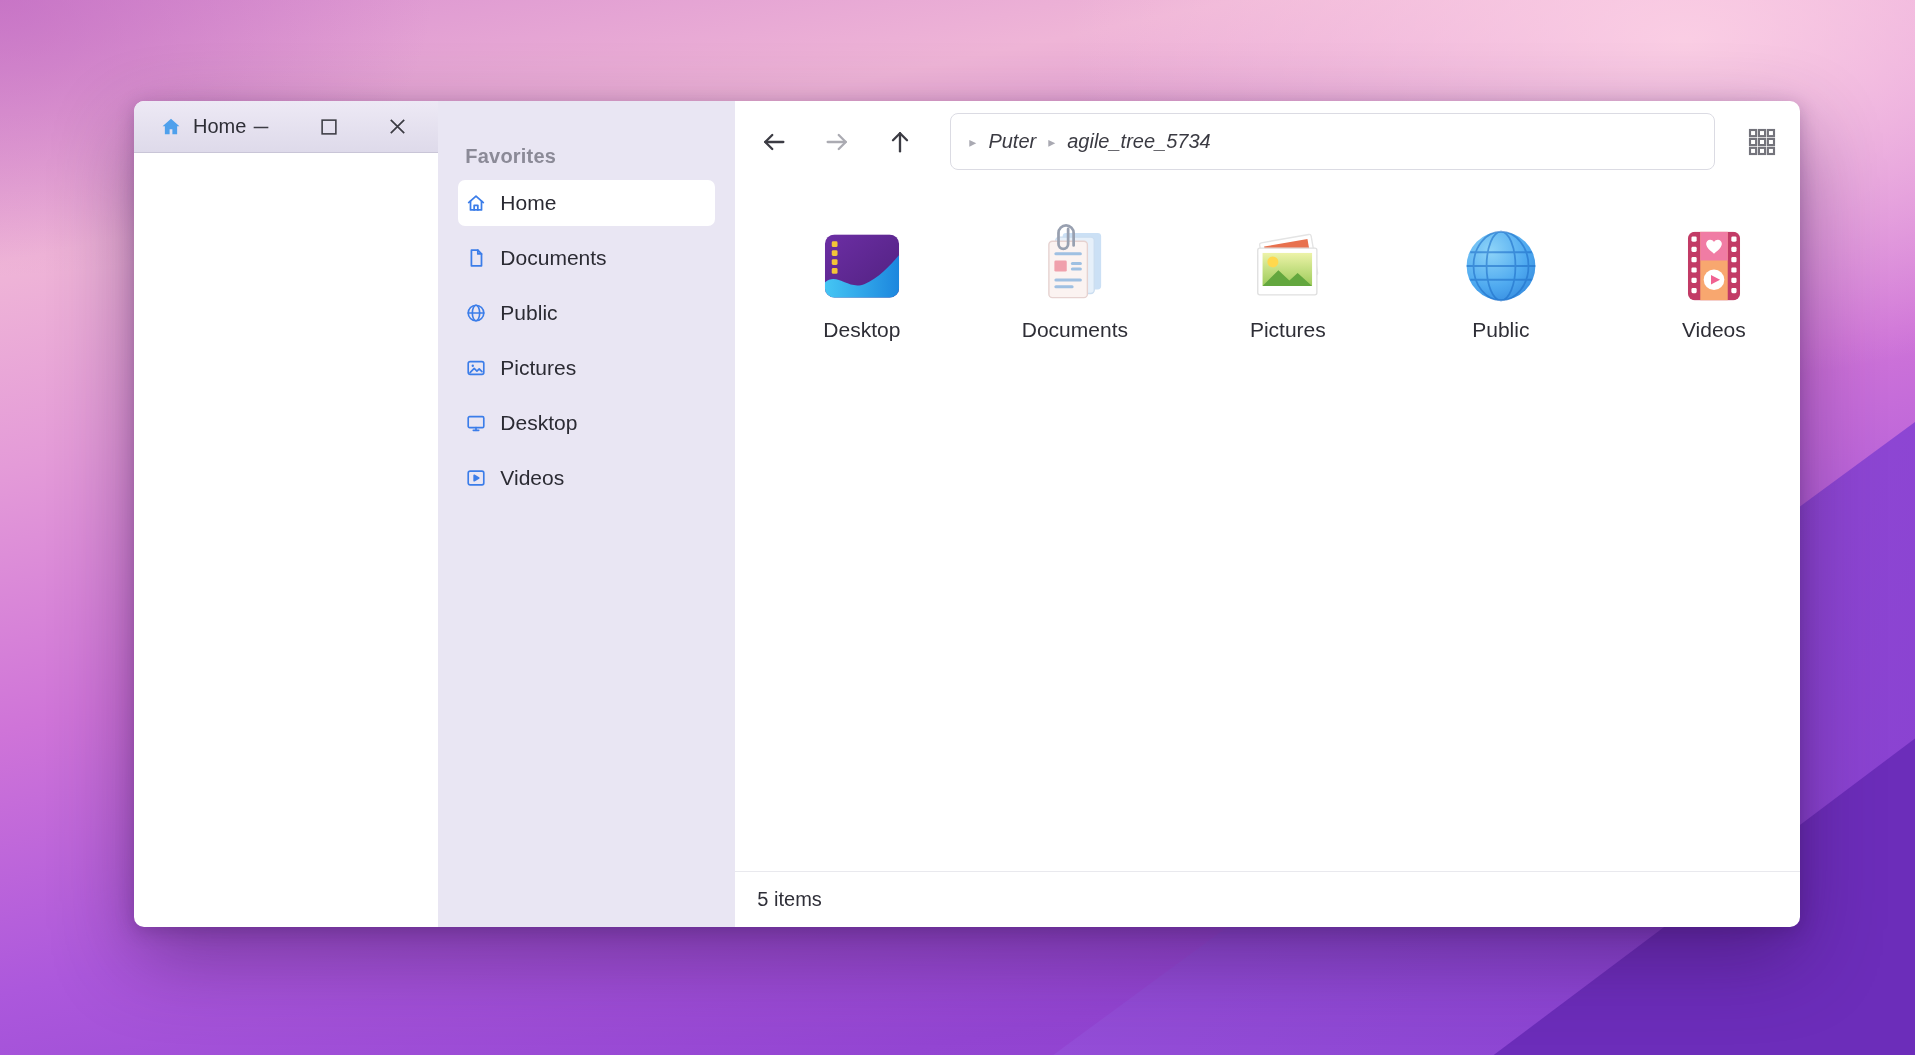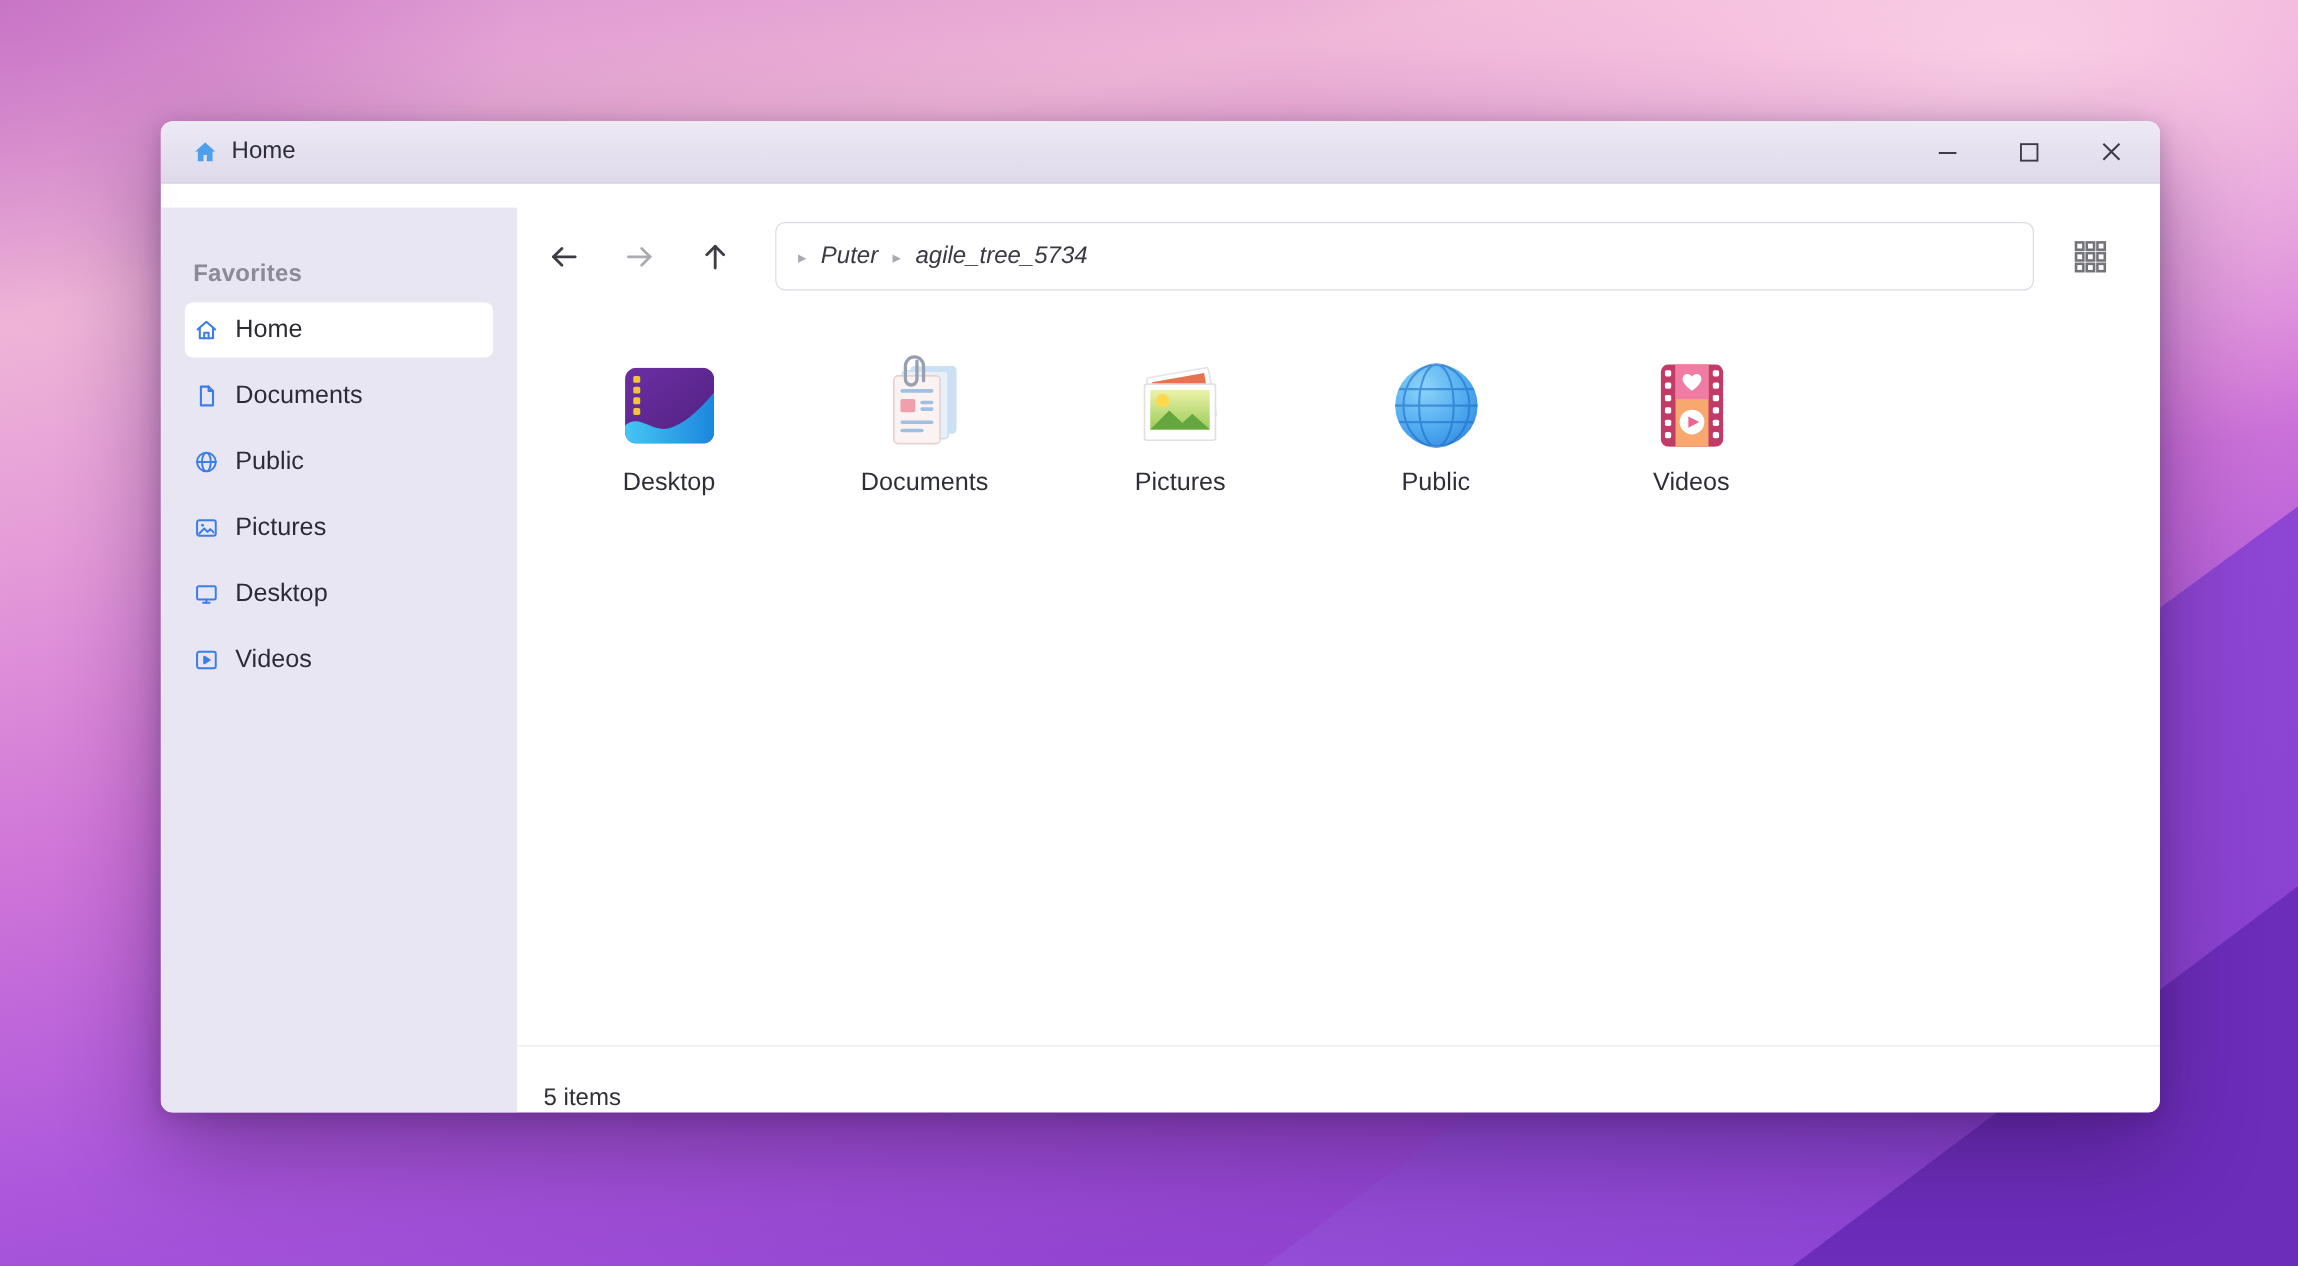--- a/index.html
+++ b/index.html
@@ -19,36 +19,36 @@
   .wp-band-1 { position:absolute; inset:0;
     background: linear-gradient(120deg, #AA66E4, #8840D0);
     clip-path: polygon(55% 100%, 100% 40%, 100% 100%); }
   .wp-band-2 { position:absolute; inset:0;
     background:#6C2DBA; clip-path: polygon(78% 100%, 100% 70%, 100% 100%); }
 
   
   .window {
     position:absolute; left:134px; top:101px; width:1666px; height:826px;
     border-radius:10px; background:#fff; overflow:hidden;
-    display:flex; flex-direction:column;
+    display:flex; 
     box-shadow: 0 30px 80px rgba(50,15,80,0.45), 0 4px 18px rgba(50,15,80,0.25);
   }
   .titlebar {
     flex:0 0 52px; height:52px;
     background:linear-gradient(180deg,#EDE9F5 0%,#DEDAEA 100%);
     border-bottom:1px solid #C9C5D7;
     display:flex; align-items:center; padding:0 26px;
   }
   .titlebar-left { display:flex; align-items:center; gap:11px; }
   .tb-title { font-size:20px; color:#2E2E36; }
   .window-controls { margin-left:auto; display:flex; align-items:center; gap:38px; }
   .wc { background:none; border:none; padding:0; cursor:pointer;
         width:30px; height:30px; display:flex; align-items:center; justify-content:center; }
 
-  .window-body { flex:1; display:flex; min-height:0;margin-top:20px; }
+  .window-body { flex:1; display:flex; min-height:0; }
 
   
   .sidebar { flex:0 0 297px; width:297px; background:#E9E6F3; padding-top:44px; }
   .sidebar-heading { margin:0 0 12px 27px; font-size:20px; font-weight:700; color:#8B8A97; letter-spacing:.2px; }
   .side-item {
     display:flex; align-items:center; gap:13px; height:46px;
     margin:0 20px 9px 20px; padding-left:7px; border-radius:7px;
     cursor:pointer; font-size:21px; color:#2B2B33;
   }
   .side-item.active { background:#FFFFFF; }
@@ -71,21 +71,21 @@
   .view-btn { width:44px; height:44px; background:none; border:none; cursor:pointer;
               display:flex; align-items:center; justify-content:center; }
 
   .content { flex:1; padding:40px 0 0 20px; display:flex; align-items:flex-start; }
   .file-item { width:213px; display:flex; flex-direction:column; align-items:center; cursor:pointer; }
   .file-icon { width:88px; height:88px; display:flex; align-items:center; justify-content:center; }
   .file-icon svg { width:88px; height:88px; }
   .file-label { margin-top:8px; font-size:21px; color:#2E2E36; }
 
   .statusbar { flex:0 0 56px; border-top:1px solid #E9E9EE;
-               display:flex; align-items:flex-end; padding-left:22px;
+               display:flex; align-items:center; padding-left:22px;
                font-size:20px; color:#2F2F38; }
 </style>
 </head>
 <body>
 
 <div class="desktop">
   <div class="wp-glow-tr"></div>
   <div class="wp-glow-tl"></div>
   <div class="wp-band-1"></div>
   <div class="wp-band-2"></div>

